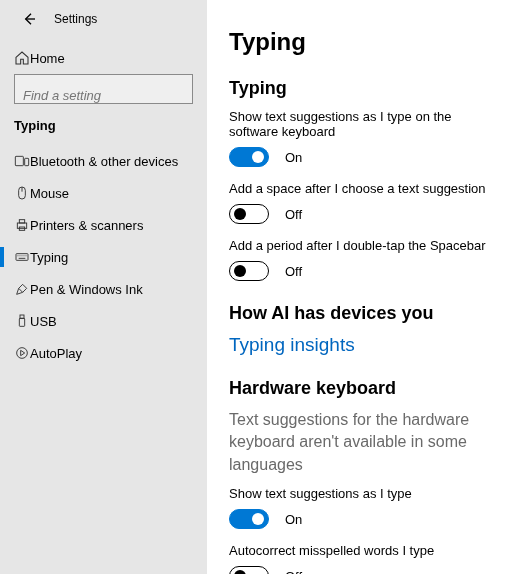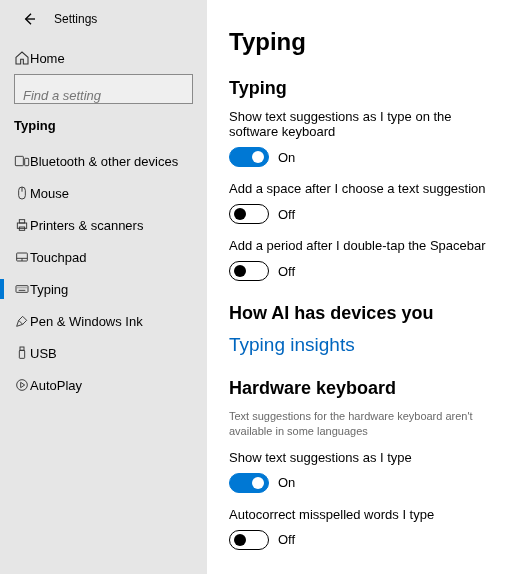--- a/index.html
+++ b/index.html
@@ -91,22 +91,22 @@
   .main {
     flex: 1;
     padding: 28px 22px 18px 22px;
     overflow-y: auto;
   }
   .page-title { font-size: 24px; font-weight: 600; margin-bottom: 22px; }
   .section-title { font-size: 18px; font-weight: 600; margin-bottom: 10px; }
   .section { margin-bottom: 22px; }
   .setting { margin-bottom: 14px; }
   .setting-label { font-size: 13px; margin-bottom: 8px; }
-  .setting-help { font-size: 11px; color: #6a6a6a; margin-bottom: 10px; line-height: 1.4; }
-  .toggle-row { display: flex; align-items: center; gap: 9px; }
+  .setting-help { font-size: 16px; color: #6a6a6a; margin-bottom: 10px; line-height: 1.4; }
+  .toggle-row { display: flex; align-items: center; gap: 16px; }
   .toggle {
     width: 40px;
     height: 20px;
     border-radius: 10px;
     position: relative;
     cursor: pointer;
     border: 1px solid #000;
     background: #fff;
   }
   .toggle .knob {
@@ -184,30 +184,20 @@
   <div class="sidebar-row">
     <span class="sidebar-icon">
       <svg viewBox="0 0 24 24">
           <rect x="5" y="9" width="14" height="8" fill="none" stroke="#333" stroke-width="1.4"></rect>
           <rect x="8" y="4" width="8" height="5" fill="none" stroke="#333" stroke-width="1.4"></rect>
           <rect x="8" y="15" width="8" height="5" fill="none" stroke="#333" stroke-width="1.4"></rect>
         </svg>
     </span>
     <span class="sidebar-label">Printers &amp; scanners</span>
   </div>
-  <div class="sidebar-row">
-    <span class="sidebar-icon">
-      <svg viewBox="0 0 24 24">
-          <rect x="4" y="6" width="16" height="12" rx="1" fill="none" stroke="#333" stroke-width="1.4"></rect>
-          <line x1="4" y1="14" x2="20" y2="14" stroke="#333" stroke-width="1.4"></line>
-          <line x1="12" y1="14" x2="12" y2="18" stroke="#333" stroke-width="1.4"></line>
-        </svg>
-    </span>
-    <span class="sidebar-label">Touchpad</span>
-  </div>
   <div class="sidebar-row selected">
     <span class="sidebar-icon">
       <svg viewBox="0 0 24 24">
           <rect x="3" y="7" width="18" height="10" rx="1" fill="none" stroke="#333" stroke-width="1.4"></rect>
           <line x1="7" y1="14" x2="17" y2="14" stroke="#333" stroke-width="1.4"></line>
           <circle cx="6" cy="10" r="0.8" fill="#333"></circle>
           <circle cx="9" cy="10" r="0.8" fill="#333"></circle>
           <circle cx="12" cy="10" r="0.8" fill="#333"></circle>
           <circle cx="15" cy="10" r="0.8" fill="#333"></circle>
           <circle cx="18" cy="10" r="0.8" fill="#333"></circle>

